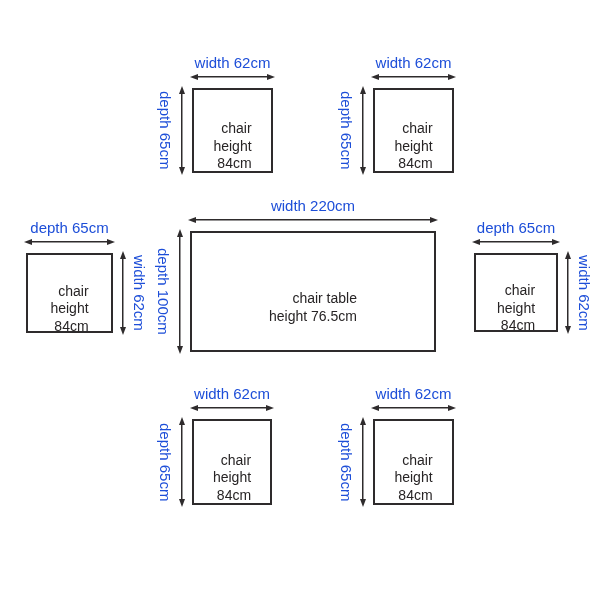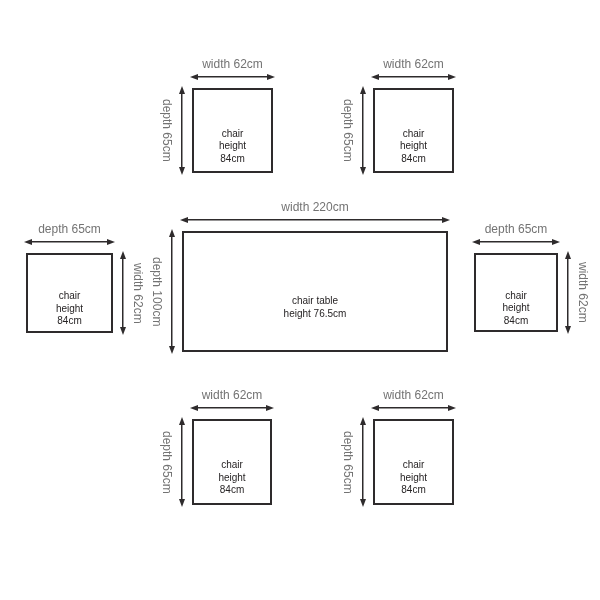--- a/index.html
+++ b/index.html
@@ -17,31 +17,31 @@
     position: absolute;
     inset: 0;
     border: 2px solid #2e2b2c;
     background: #ffffff;
     display: flex;
     align-items: center;
     justify-content: center;
   }
   .box-text {
     white-space: pre-line;
-    font-size: 10px;
+    font-size: 14px;
     line-height: 1.24;
-    text-align: center;
+    text-align: right;
     color: #272425;
     margin-top: 32px;
   }
   .dim-label {
-    font-size: 12px;
+    font-size: 15px;
     line-height: 1;
     white-space: nowrap;
-    color: #737373;
+    color: #1d4ed8;
   }
   .vtext { writing-mode: vertical-rl; text-orientation: mixed; }
 
   
   .dim-top {
     position: absolute;
     left: -2px; right: -2px;
     bottom: calc(100% + 7px);
     display: flex;
     flex-direction: column;
@@ -95,21 +95,21 @@
     border-left: 3.5px solid transparent; border-right: 3.5px solid transparent;
     border-bottom: 8px solid #2e2b2c;
   }
   .arrow-v::after {
     content: ""; position: absolute; bottom: 0; left: 50%; transform: translateX(-50%);
     border-left: 3.5px solid transparent; border-right: 3.5px solid transparent;
     border-top: 8px solid #2e2b2c;
   }
 
   
-  .pos-table        { left: 182px; top: 231px; width: 266px; height: 121px; }
+  .pos-table        { left: 190px; top: 231px; width: 246px; height: 121px; }
   .pos-top-left     { left: 192px; top:  88px; width:  81px; height:  85px; }
   .pos-top-right    { left: 373px; top:  88px; width:  81px; height:  85px; }
   .pos-mid-left     { left:  26px; top: 253px; width:  87px; height:  80px; }
   .pos-mid-right    { left: 474px; top: 253px; width:  84px; height:  79px; }
   .pos-bottom-left  { left: 192px; top: 419px; width:  80px; height:  86px; }
   .pos-bottom-right { left: 373px; top: 419px; width:  81px; height:  86px; }
 </style>
 </head>
 <body>
 

